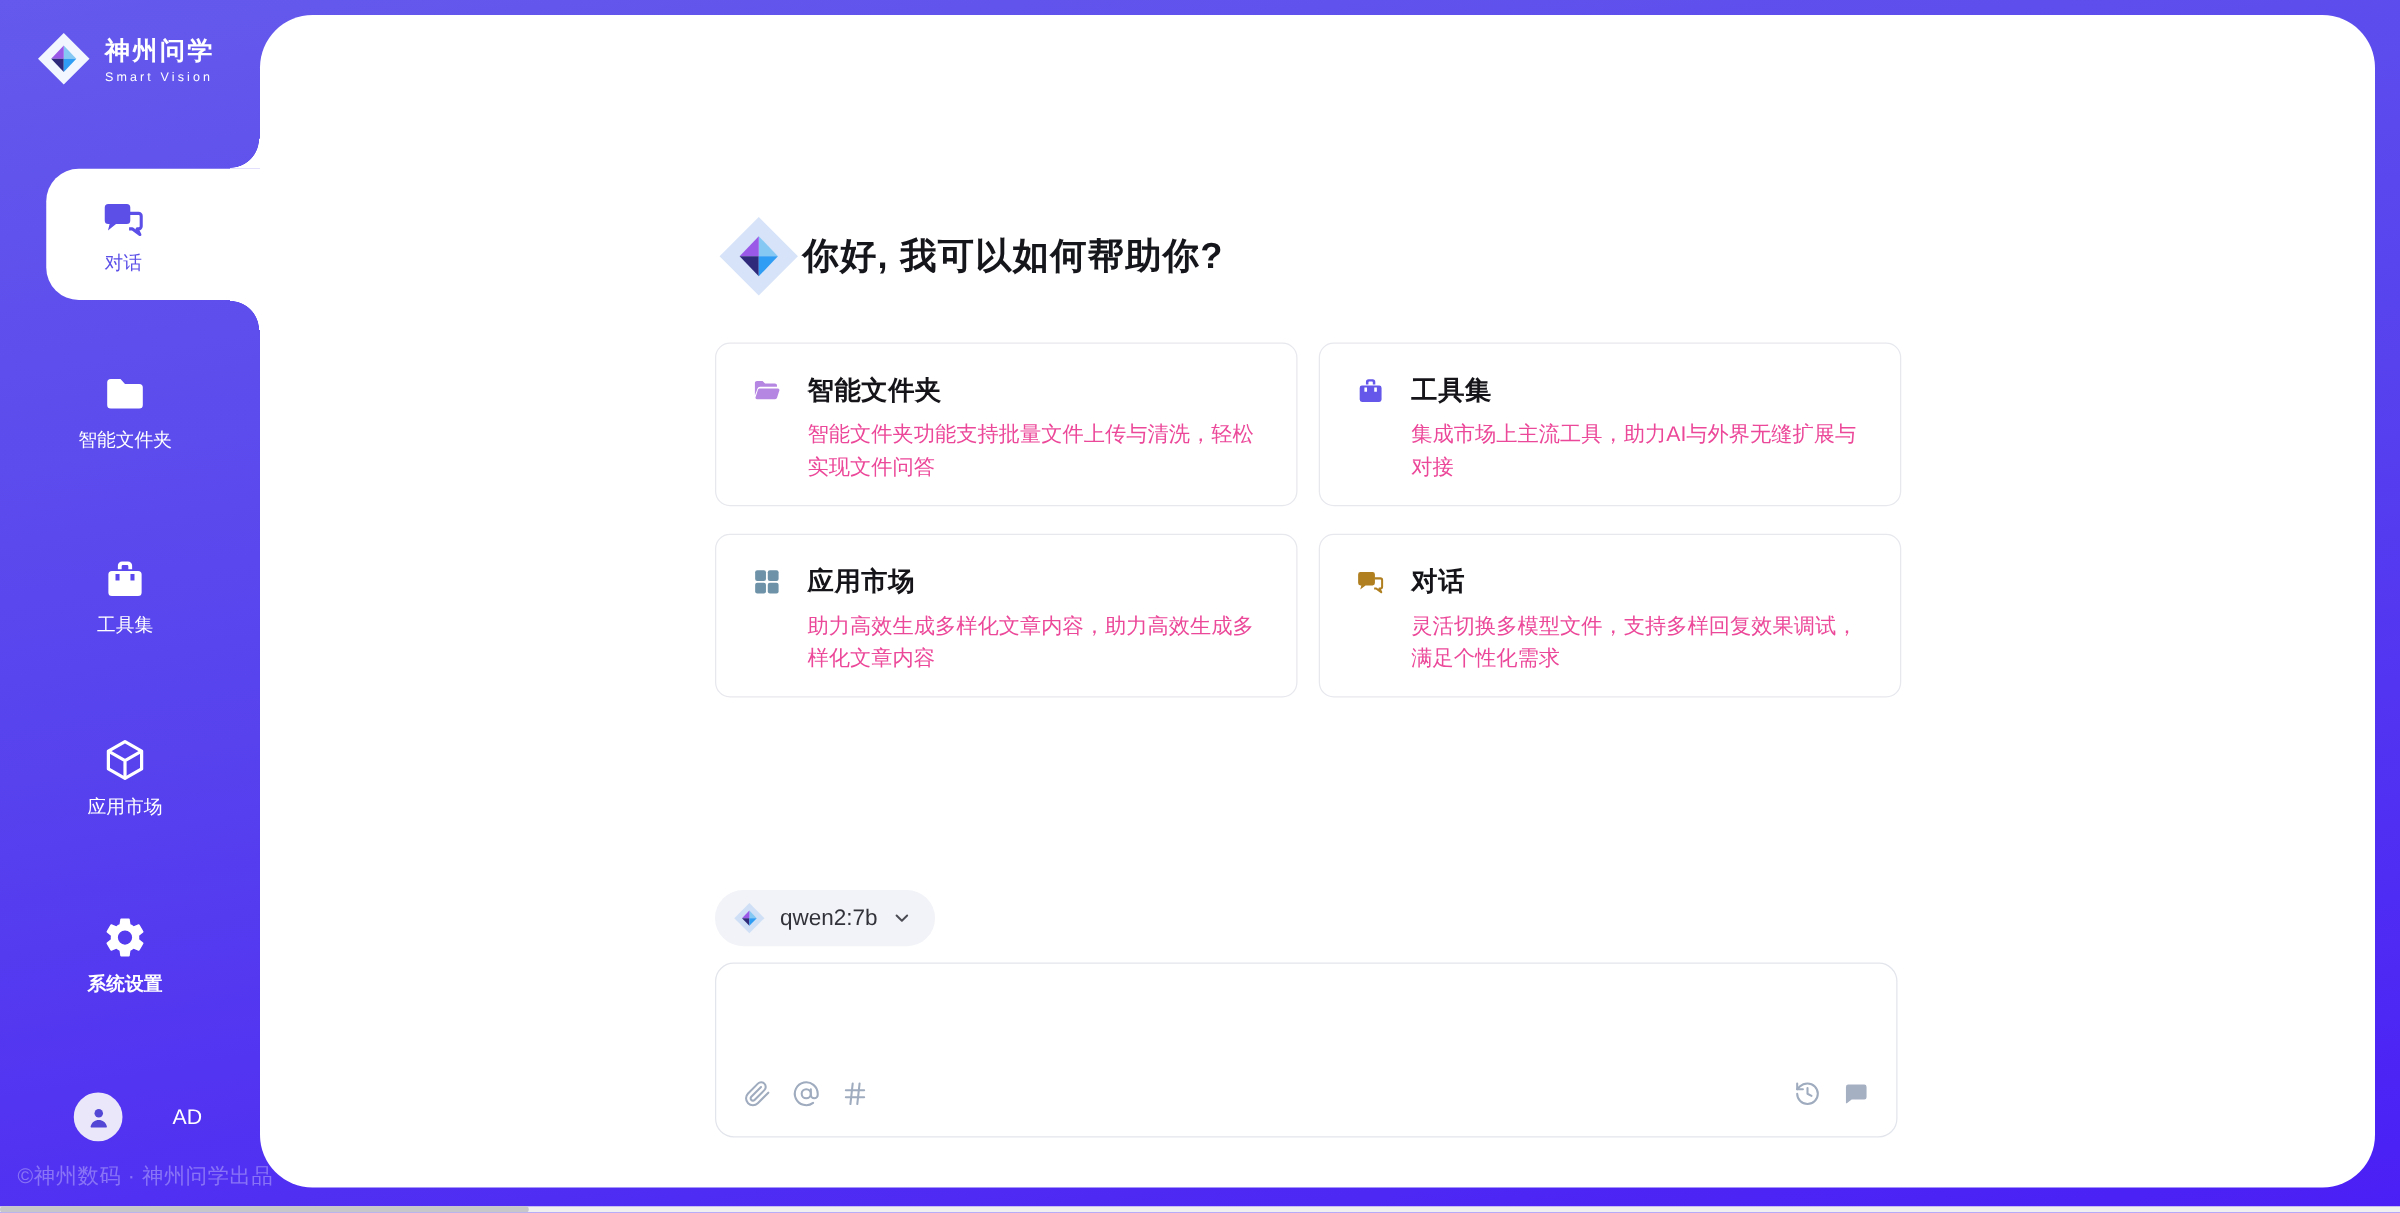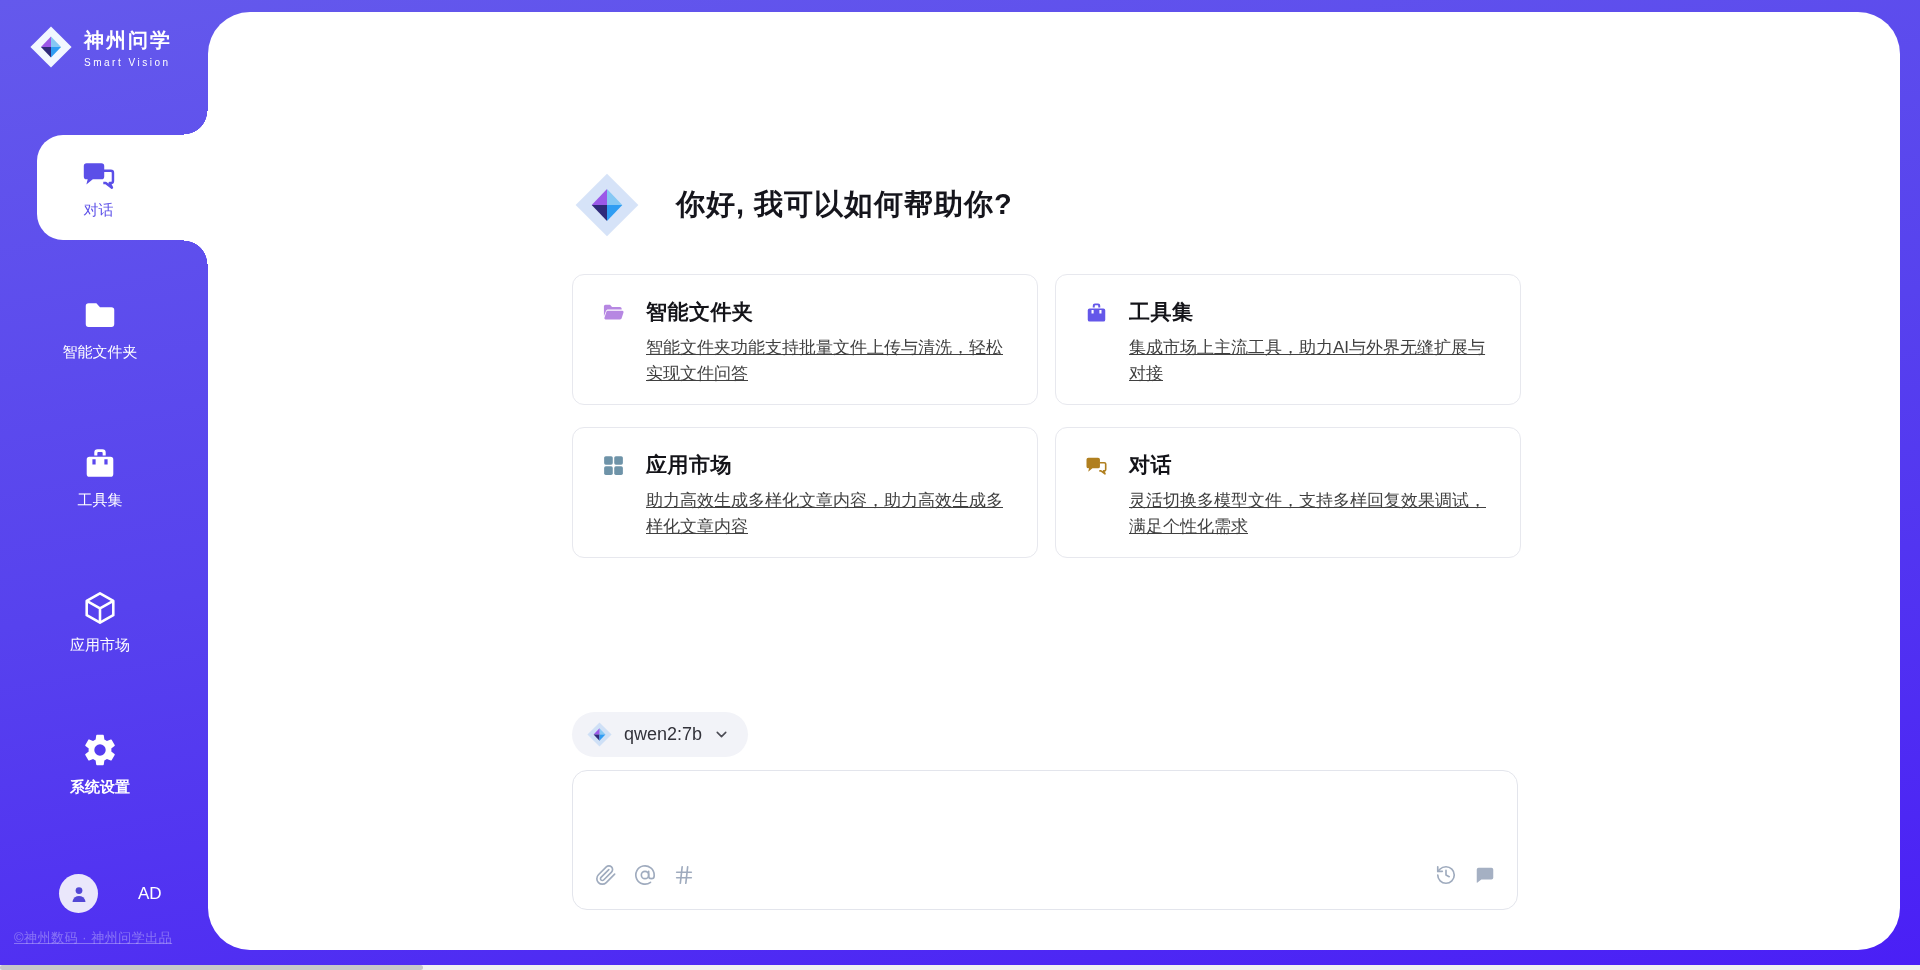--- a/index.html
+++ b/index.html
@@ -36,40 +36,40 @@
   .nav-toolbox { top:444px; }
   .nav-cube    { top:589px; }
   .nav-gear    { top:731px;font-weight:bold; }
 
   .user { position:absolute; top:874px; left:59px; display:flex; align-items:center; gap:40px; cursor:pointer; }
   .avatar { width:39px; height:39px; border-radius:50%; background:#eae7fb; display:flex;
             align-items:center; justify-content:center; color:#5347d6; }
   .avatar svg { width:24px; height:24px; }
   .user-name { color:#fff; font-size:17px; }
 
-  .side-footer { position:absolute; top:929px; left:14px; font-size:13px;
-                 color:rgba(255,255,255,0.32); letter-spacing:.5px; white-space:nowrap;text-decoration:underline; }
+  .side-footer { position:absolute; top:929px; left:14px; font-size:17px;
+                 color:rgba(255,255,255,0.32); letter-spacing:.5px; white-space:nowrap; }
 
   
   .panel { position:absolute; left:208px; top:12px; width:1692px; height:938px;
            background:#fff; border-radius:42px; }
 
   .greeting { position:absolute; left:364px; top:152px; height:82px;
-              display:flex; align-items:center; gap:34px; }
+              display:flex; align-items:center; }
   .greeting svg { width:70px; height:70px; }
   .greeting h1 { font-size:29px; font-weight:700; color:#15151c; letter-spacing:1px; }
 
   .cards { position:absolute; left:364px; top:262px; display:grid;
            grid-template-columns:466px 466px; grid-auto-rows:131px; gap:22px 17px; }
   .card { border:1px solid #e7e8ee; border-radius:12px; background:#fff;
           padding:23px 26px 0 28px; cursor:pointer; }
   .card-head { display:flex; align-items:center; gap:20px; }
   .card-head svg { width:25px; height:25px; flex:none; }
   .card-title { font-size:21px; font-weight:700; color:#141419; letter-spacing:.5px; }
-  .card-desc { margin:9px 0 0 45px; font-size:17px; color:#404040; line-height:1.5;text-decoration:underline; }
+  .card-desc { margin:9px 0 0 45px; font-size:17px; color:#ec4899; line-height:1.5; }
   .ic-folder-open { color:#b687e2; }
   .ic-toolbox2    { color:#6457e9; }
   .ic-grid        { color:#6e93a8; }
   .ic-chat2       { color:#b07f1f; }
 
   .model-pill { position:absolute; left:364px; top:700px; height:45px;
                 display:inline-flex; align-items:center; gap:11px; padding:0 18px 0 14px;
                 background:#f2f3f8; border-radius:23px; cursor:pointer; border:none; }
   .model-pill .d-logo { width:27px; height:27px; }
   .model-name { font-size:18px; color:#32323a; }

